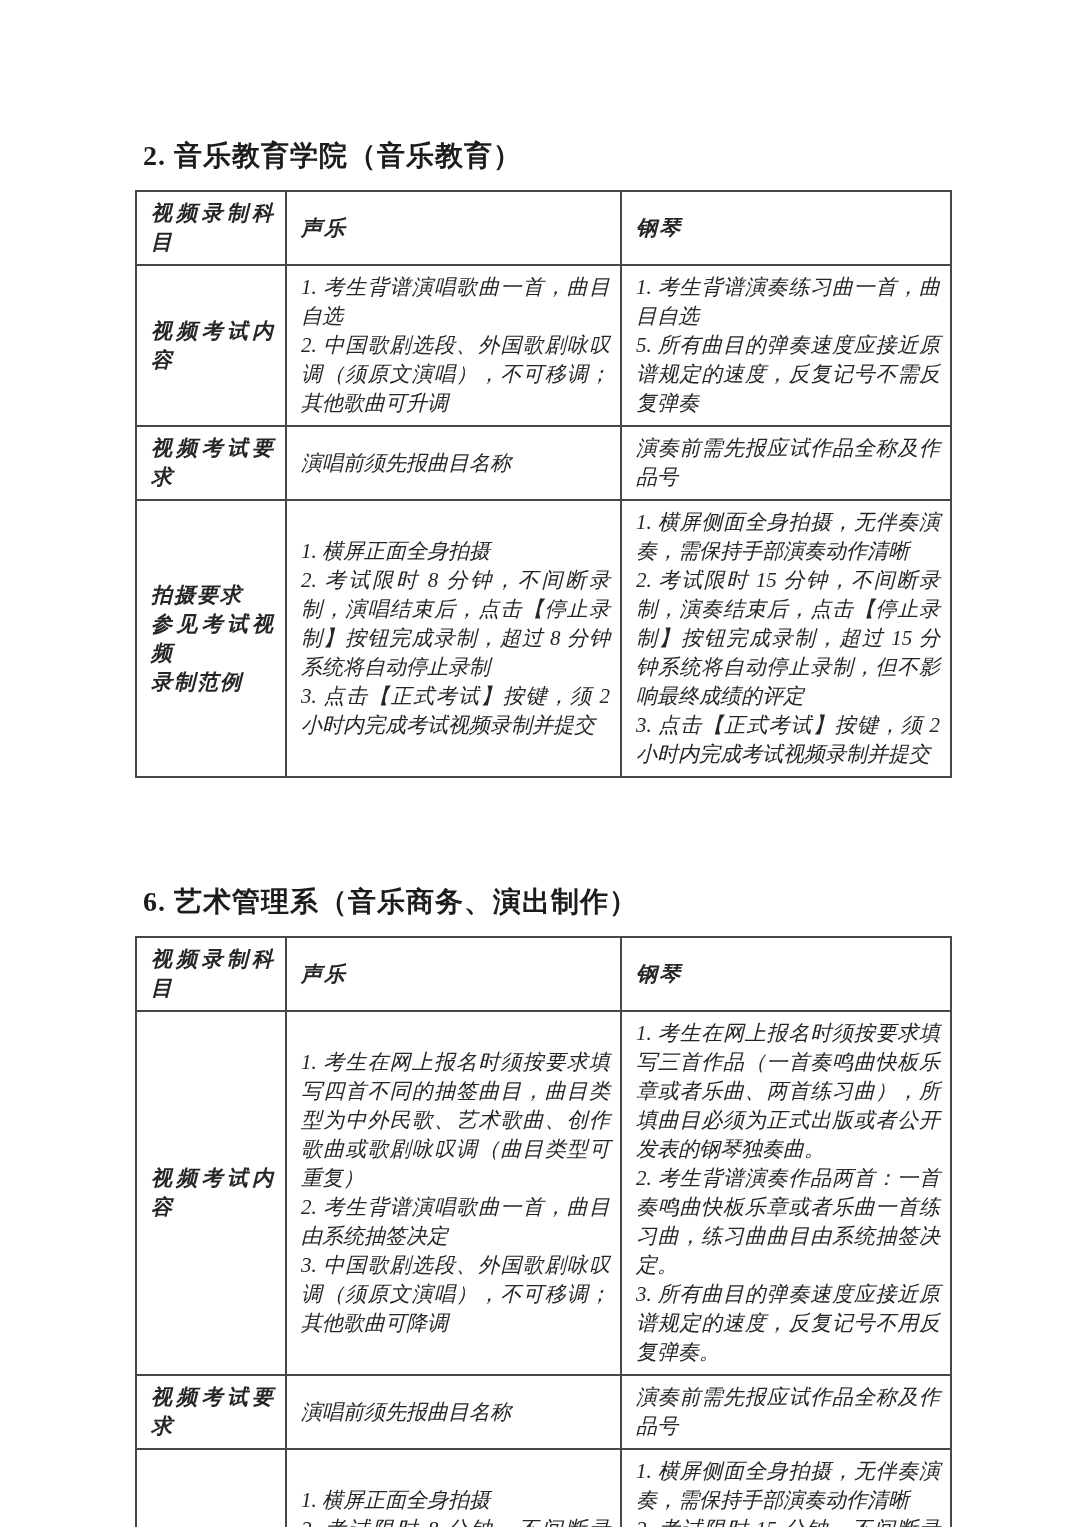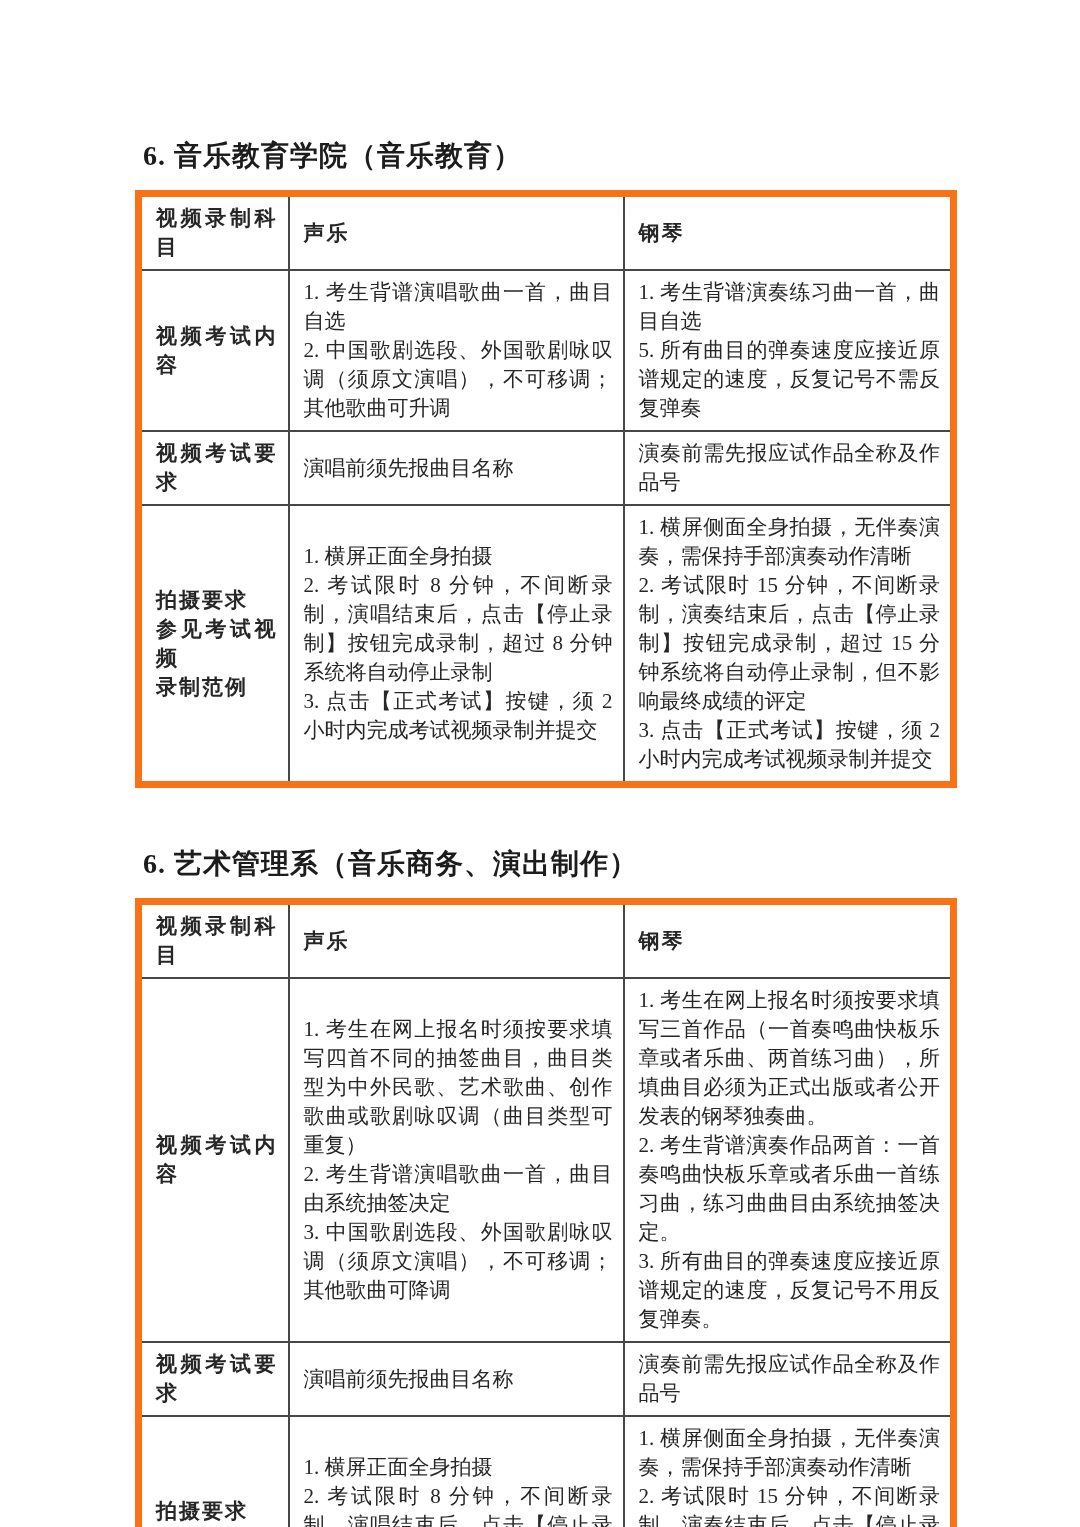--- a/index.html
+++ b/index.html
@@ -21,28 +21,29 @@
   }
   .section-heading {
     font-size: 28px;
     font-weight: bold;
     line-height: 40px;
     margin: 0 0 14px 8px;
     color: #1c1c1c;
     letter-spacing: 1px;
   }
   .section-6 .section-heading {
-    margin-top: 56px;
+    margin-top: 104px;
     font-family: Liberation Serif, serif;
   }
   table.exam-table {
     border-collapse: collapse;
     table-layout: fixed;
     width: 815px;
-    border: 7px solid #f97316;
+    border: 1px solid #f97316;
+    font-style: italic;
   }
   table.exam-table td {
     border: 2px solid #474747;
     font-size: 21px;
     line-height: 29px;
     vertical-align: middle;
     padding: 7px 10px 7px 14px;
     white-space: pre-line;
     text-align: justify;
     text-justify: inter-character;
@@ -68,21 +69,21 @@
   .t2 tr.r1 td { height: 313px; }
   .t2 tr.r2 td { height: 66px; }
   .t2 tr.r3 td { height: 214px; }
 </style>
 </head>
 <body>
 
 <div class="page">
 
   <section class="section-5">
-    <h2 class="section-heading">6. 音乐教育学院（音乐教育）</h2>
+    <h2 class="section-heading">2. 音乐教育学院（音乐教育）</h2>
     <table class="exam-table t1">
       <colgroup>
           <col class="c-label">
           <col class="c-vocal">
           <col class="c-piano">
         </colgroup>
       <tbody>
         <tr class="head-row">
           <td class="label-cell">视频录制科目</td>
           <td>声乐</td>

